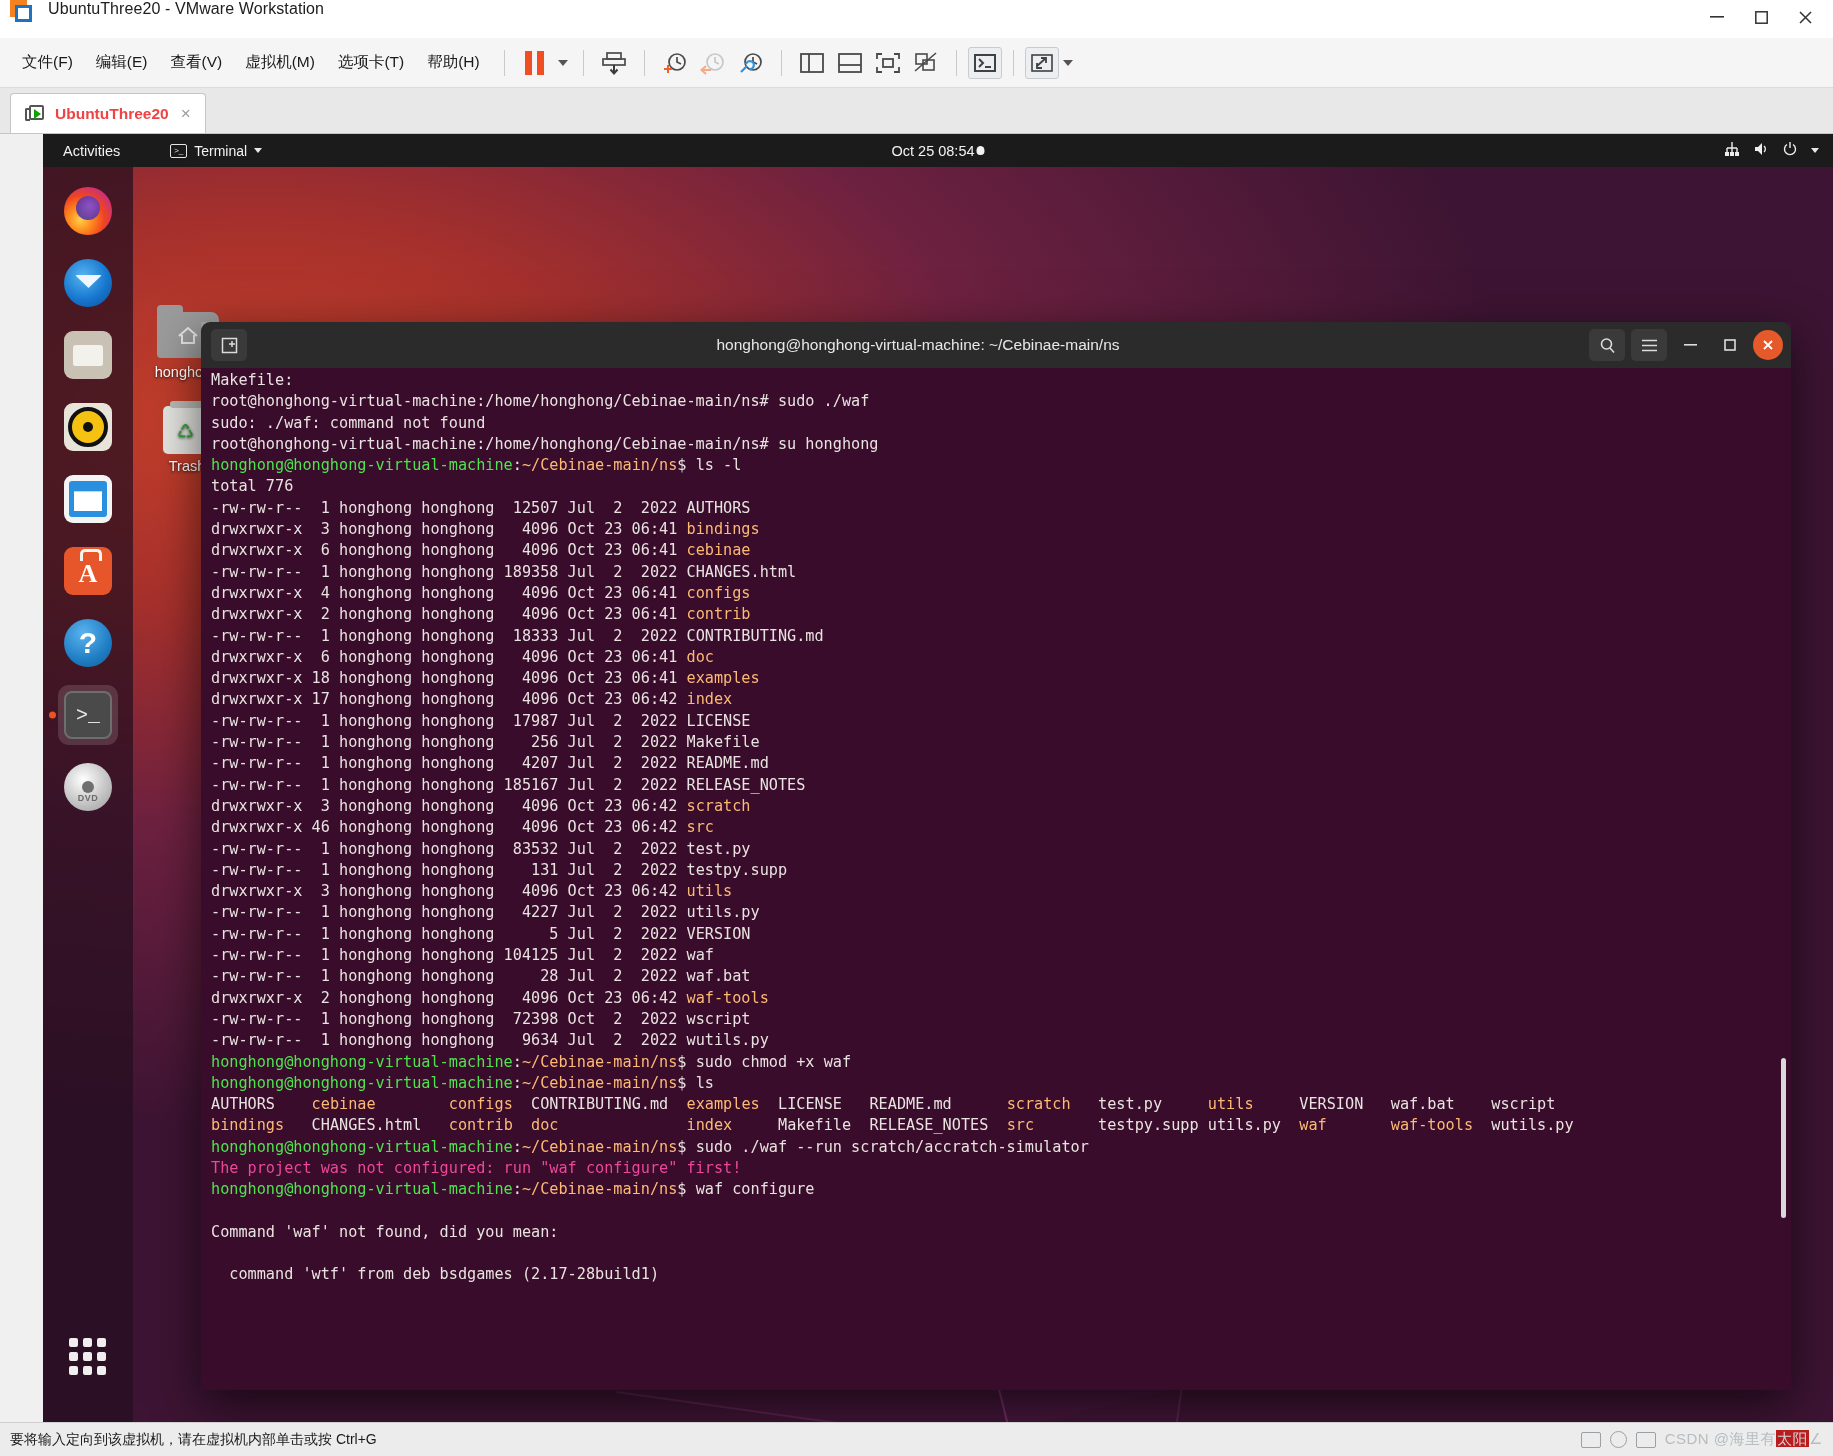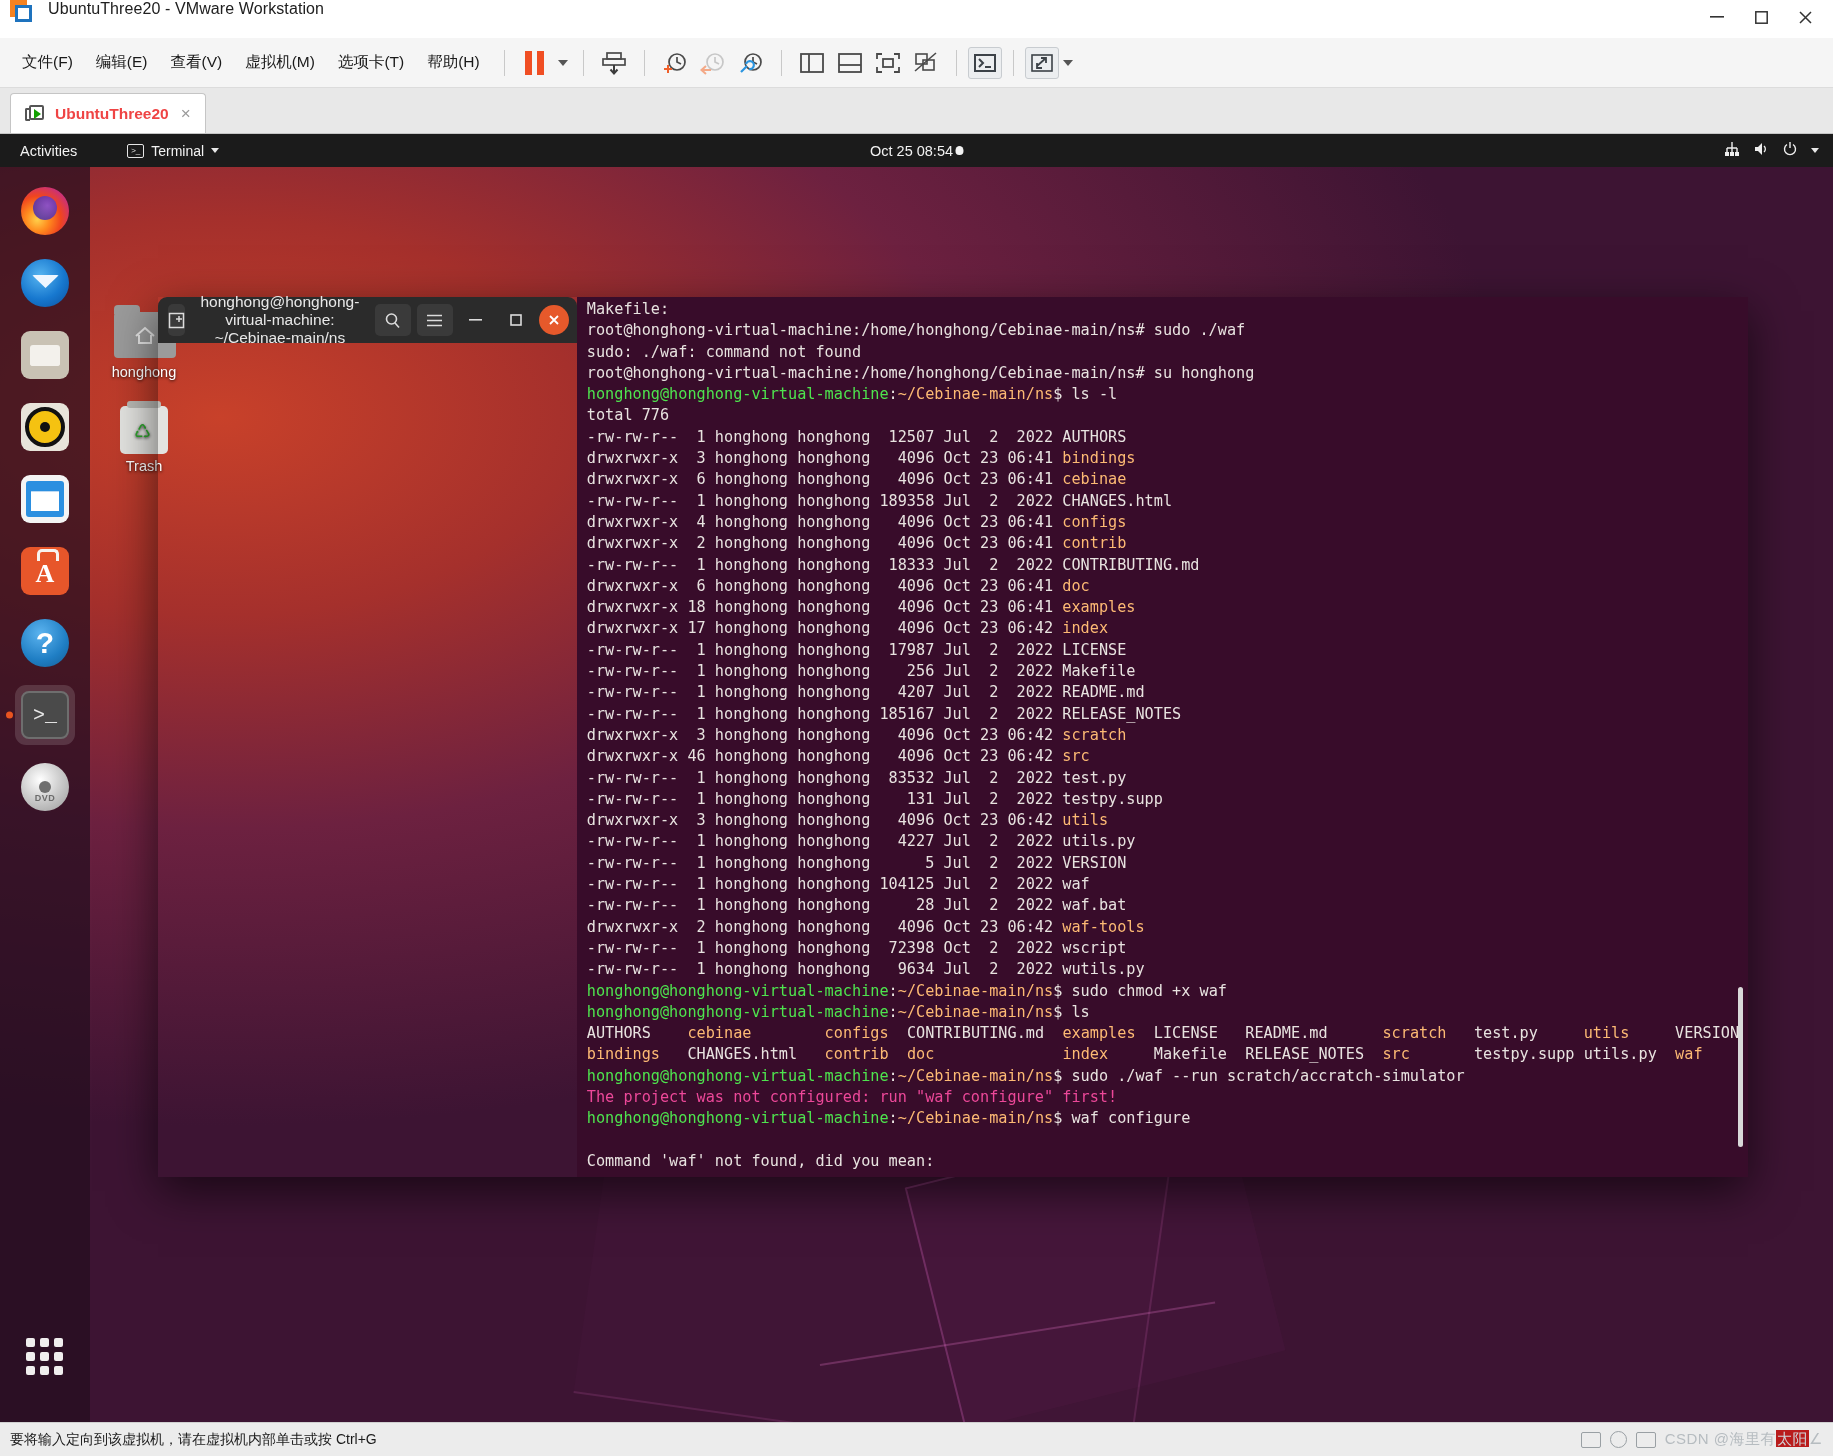--- a/index.html
+++ b/index.html
@@ -74,20 +74,21 @@
   .tab-icon { width: 20px; height: 18px; position: relative; }
   .tab-icon .scr { position: absolute; left: 4px; top: 0; width: 15px; height: 15px; border: 2px solid #555; border-radius: 2px; background: #fff;}
   .tab-icon .bk  { position: absolute; left: 0; top: 3px; width: 5px; height: 13px; border: 2px solid #555; border-right: none; border-radius: 2px 0 0 2px; background:#fff;}
   .tab-icon .play{ position: absolute; left: 9px; top: 4px; width: 0; height: 0;
                    border-top: 5px solid transparent; border-bottom: 5px solid transparent; border-left: 7px solid #12a000; }
 
   
   #vm-screen {
     flex: 1 1 auto; position: relative; overflow: hidden;
     background: #5b1b38;
+    margin-left: 43px;
   }
   
   .wallpaper {
     position: absolute; inset: 0;
     background:
       radial-gradient(ellipse 70% 55% at 12% 22%, #c8412a 0%, #a5302c 28%, #6d2140 58%, #3d1433 100%),
       linear-gradient(135deg, #5a1a3c 0%, #4a1838 40%, #2d1028 100%);
   }
   .wall-line {
     position: absolute; background: transparent; border-bottom: 2px solid rgba(215,110,190,.30);
@@ -165,23 +166,23 @@
   .desk-icon .glyph { width: 60px; height: 48px; margin: 0 auto 4px; position: relative; }
   .home-folder { width: 62px; height: 46px; background: #9b9b9b; border-radius: 4px 8px 4px 4px; position: relative;
                  display:flex; align-items:center; justify-content:center; }
   .home-folder::before{ content:""; position:absolute; top:-7px; left:0; width:26px; height:9px; background:#9b9b9b; border-radius:4px 4px 0 0;}
   .trash-can { width: 48px; height: 48px; background: #e3e3e0; border-radius: 5px; margin: 0 auto; position: relative;
                display:flex; align-items:center; justify-content:center; }
   .trash-can::before { content:""; position:absolute; top:-5px; left:7px; width:34px; height:7px; background:#b9b9b5; border-radius:3px;}
 
   
   .term-window {
-    position: absolute; left: 158px; top: 163px; width: 1590px; height: 880px;
+    position: absolute; left: 158px; top: 188px; width: 1590px; height: 1068px;
     z-index: 40; box-shadow: 0 14px 44px rgba(0,0,0,.6);
-    display: flex; flex-direction: row;
+    display: flex; flex-direction: column;
   }
   .term-header {
     height: 46px; background: #2b2b2b; border-radius: 9px 9px 0 0;
     display: flex; align-items: center; padding: 0 8px 0 10px; gap: 6px;
     flex: 0 0 46px;
   }
   .th-btn { width: 36px; height: 32px; border-radius: 5px; background: #3a3a3a;
             display: flex; align-items: center; justify-content: center; color: #e0e0e0; font-size: 15px; }
   .th-title { flex: 1 1 auto; text-align: center; color: #e8e8e8; font-size: 15.5px; }
   .th-right { display: flex; align-items: center; gap: 6px; }

